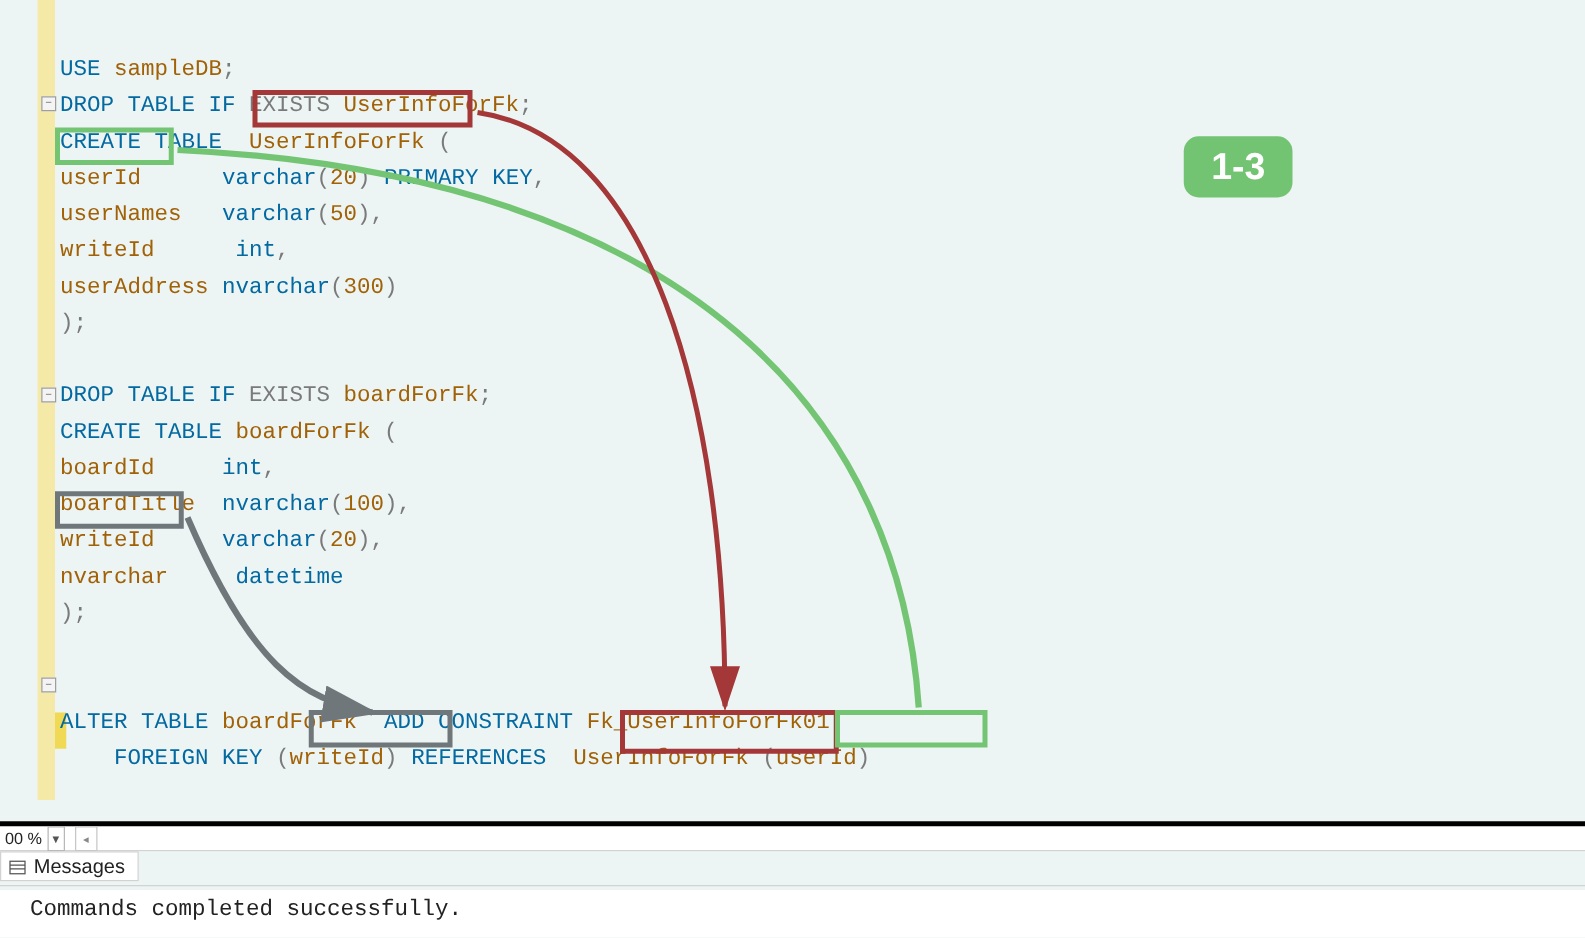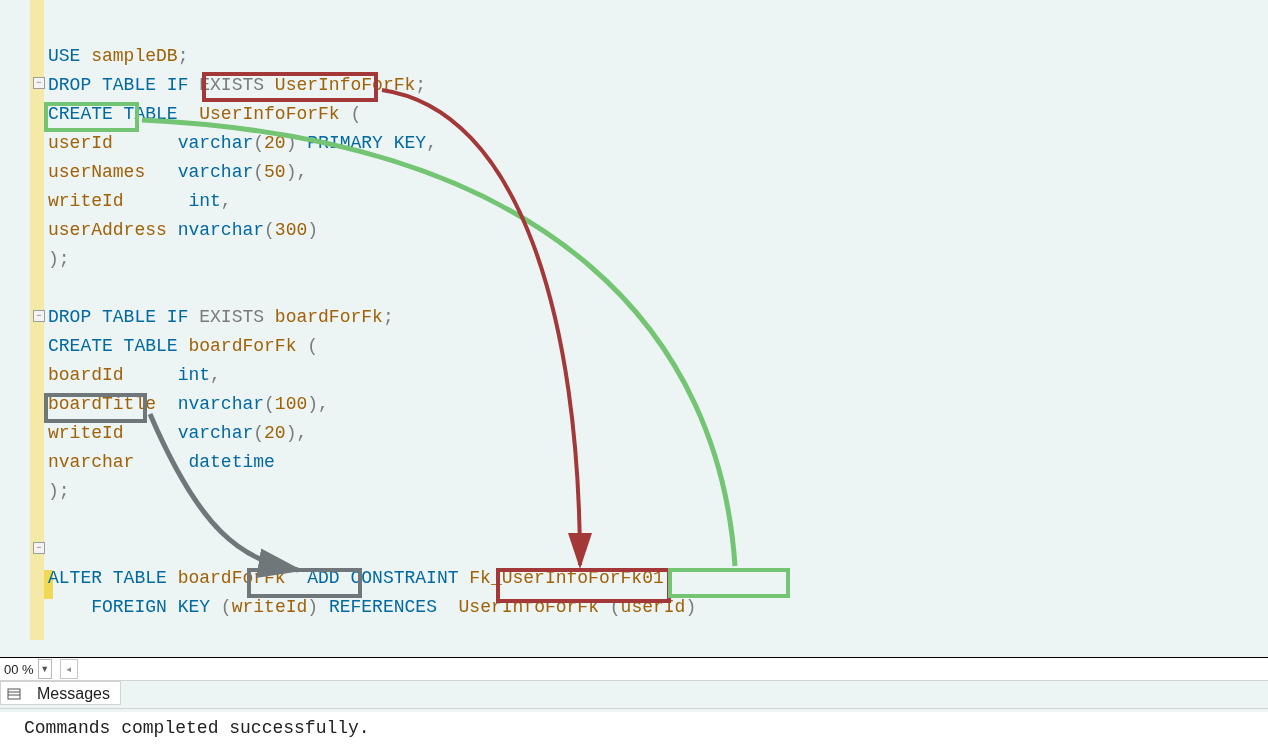--- a/index.html
+++ b/index.html
@@ -85,21 +85,21 @@
     left: 0;
     pointer-events: none;
   }
   .zoom-strip {
     position: absolute;
     top: 657px;
     left: 0;
     right: 0;
     height: 24px;
     background: #ffffff;
-    border-top: 1px solid #000000;
+    border-top: 4px solid #000000;
     border-bottom: 1px solid #d2d2d2;
     font-family: "Segoe UI", Arial, sans-serif;
     font-size: 13px;
     color: #222;
     display: flex;
     align-items: center;
   }
   .zoom-text { padding-left: 4px; }
   .dd {
     width: 14px; height: 20px;
@@ -118,21 +118,21 @@
     top: 681px;
     left: 0;
     background: #ffffff;
     border: 1px solid #d2d2d2;
     font-family: "Segoe UI", Arial, sans-serif;
     font-size: 16px;
     color: #222;
     padding: 3px 10px 1px 6px;
     display: flex;
     align-items: center;
-    gap: 16px;
+    gap: 6px;
   }
   .msgs-icon svg { display:block; }
   .result-area {
     position: absolute;
     top: 712px;
     left: 0;
     right: 0;
     height: 46px;
     background: #ffffff;
     font-family: Consolas, 'Courier New', monospace;
@@ -196,20 +196,21 @@
       </marker>
     </defs>
 
     <path d="M 142 120 C 560 140, 720 340, 735 566" stroke="#73c473" stroke-width="5" fill="none"></path>
 
     <path d="M 382 90 C 520 110, 580 320, 580 565" stroke="#a43737" stroke-width="4" fill="none" marker-end="url(#ar-red)"></path>
 
     <path d="M 150 414 C 200 530, 240 560, 298 570" stroke="#6f777a" stroke-width="5" fill="none" marker-end="url(#ar-grey)"></path>
   </svg>
 
+  <div class="badge" style="left:947px; top:109px">1-3</div>
 </div>
 
 <div class="zoom-strip">
   <span class="zoom-text">00 %</span>
   <span class="dd">▼</span>
   <span class="hscroll-btn">◂</span>
 </div>
 
 <div class="messages-tab">
   <span class="msgs-icon">

